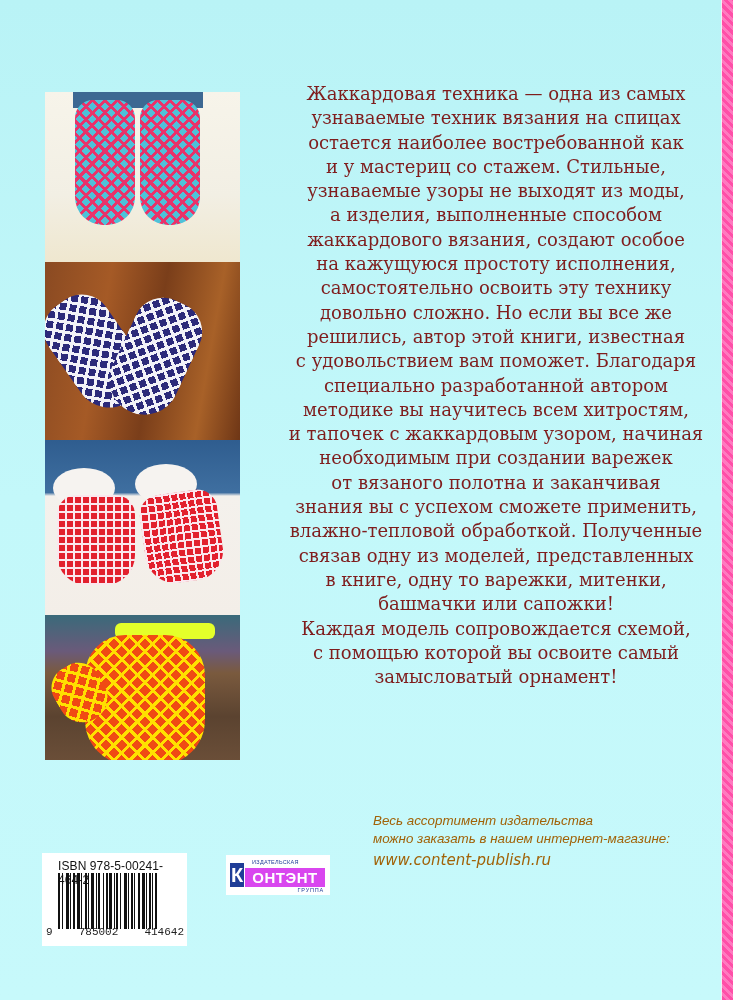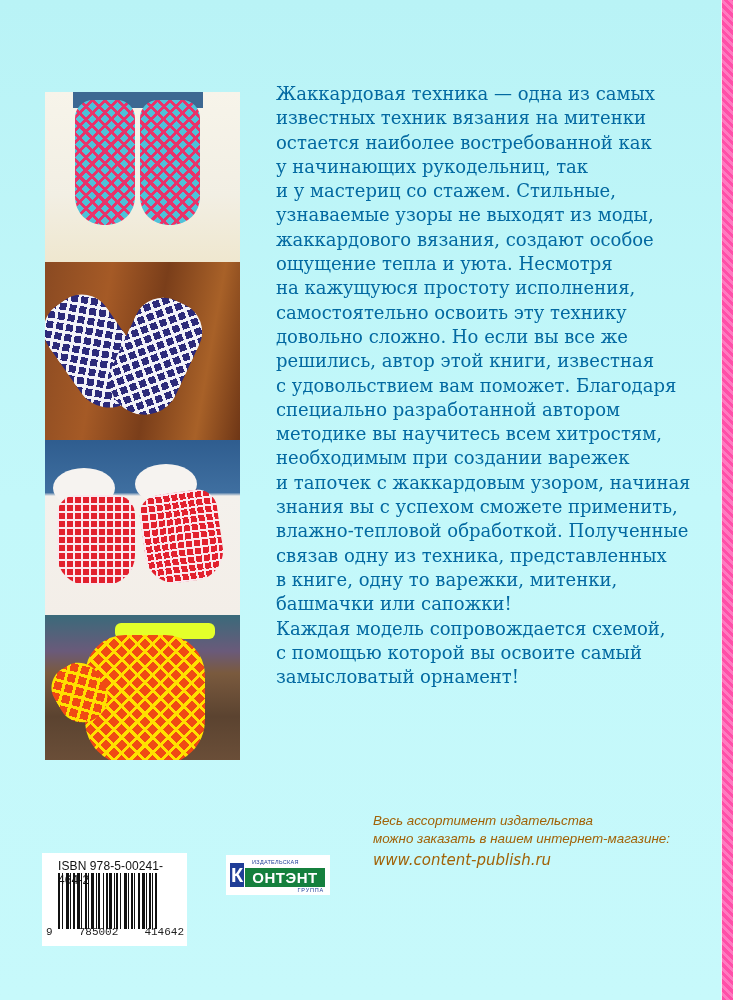--- a/index.html
+++ b/index.html
@@ -50,21 +50,21 @@
     width: 120px; height: 130px; border-radius: 40px 40px 45px 45px;
     background:
       repeating-linear-gradient(45deg, #ffe000 0 3px, transparent 3px 11px),
       repeating-linear-gradient(-45deg, #ffe000 0 3px, #f04a14 3px 11px);
   }
   .cuff-yellow { position: absolute; height: 16px; background: #e4ff2a; border-radius: 6px; }
 
   
   .blurb {
     position: absolute; left: 276px; top: 82px; width: 440px;
-    color: #0369a1; font-size: 18px; line-height: 24.3px;
+    color: #7f1d1d; font-size: 18px; line-height: 24.3px; text-align: center;
   }
   .blurb div { white-space: nowrap; }
 
   
   .barcode {
     position: absolute; left: 42px; top: 853px; width: 145px; height: 93px;
     background: #ffffff;
   }
   .isbn {
     position: absolute; left: 16px; top: 6px; font-family: "Liberation Sans", sans-serif;
@@ -82,21 +82,21 @@
   .logo {
     position: absolute; left: 226px; top: 855px; width: 104px; height: 40px;
     background: #ffffff;
   }
   .logo-k {
     position: absolute; left: 4px; top: 8px; width: 14px; height: 24px; background: #1f3d97;
     color: #fff; font-family: "Liberation Sans", sans-serif; font-weight: bold; font-size: 20px;
     line-height: 24px; text-align: center;
   }
   .logo-word {
-    position: absolute; left: 19px; top: 13px; height: 19px; width: 80px; background: #15803d;
+    position: absolute; left: 19px; top: 13px; height: 19px; width: 80px; background: #d946ef;
     color: #fff; font-family: "Liberation Sans", sans-serif; font-weight: bold; font-size: 15px;
     line-height: 19px; text-align: center; letter-spacing: 0.5px;
   }
   .logo-top {
     position: absolute; left: 26px; top: 4px; font-family: "Liberation Sans", sans-serif;
     font-size: 5.5px; color: #1f3d97; letter-spacing: 0.3px;
   }
   .logo-bottom {
     position: absolute; right: 6px; top: 32px; font-family: "Liberation Sans", sans-serif;
     font-size: 5.5px; color: #1f3d97; letter-spacing: 0.8px;
@@ -133,39 +133,39 @@
   </div>
   <div class="photo p4">
     <div class="cuff-yellow" style="left:70px;top:8px;width:100px;"></div>
     <div class="mitt mitt-yellow" style="left:40px;top:20px;"></div>
     <div class="mitt mitt-yellow" style="left:10px;top:48px;width:50px;height:60px;transform:rotate(-30deg);"></div>
   </div>
 </div>
 
 <div class="blurb">
   <div>Жаккардовая техника — одна из самых</div>
-  <div>известных техник вязания на митенки</div>
+  <div>узнаваемые техник вязания на спицах</div>
   <div>остается наиболее востребованной как</div>
-  <div>у начинающих рукодельниц, так</div>
   <div>и у мастериц со стажем. Стильные,</div>
   <div>узнаваемые узоры не выходят из моды,</div>
+  <div>а изделия, выполненные способом</div>
   <div>жаккардового вязания, создают особое</div>
-  <div>ощущение тепла и уюта. Несмотря</div>
   <div>на кажущуюся простоту исполнения,</div>
   <div>самостоятельно освоить эту технику</div>
   <div>довольно сложно. Но если вы все же</div>
   <div>решились, автор этой книги, известная</div>
   <div>с удовольствием вам поможет. Благодаря</div>
   <div>специально разработанной автором</div>
   <div>методике вы научитесь всем хитростям,</div>
+  <div>и тапочек с жаккардовым узором, начиная</div>
   <div>необходимым при создании варежек</div>
-  <div>и тапочек с жаккардовым узором, начиная</div>
+  <div>от вязаного полотна и заканчивая</div>
   <div>знания вы с успехом сможете применить,</div>
   <div>влажно-тепловой обработкой. Полученные</div>
-  <div>связав одну из техника, представленных</div>
+  <div>связав одну из моделей, представленных</div>
   <div>в книге, одну то варежки, митенки,</div>
   <div>башмачки или сапожки!</div>
   <div>Каждая модель сопровождается схемой,</div>
   <div>с помощью которой вы освоите самый</div>
   <div>замысловатый орнамент!</div>
 </div>
 
 <div class="barcode">
   <div class="isbn">ISBN 978-5-00241-464-2</div>
   <div class="bars">

